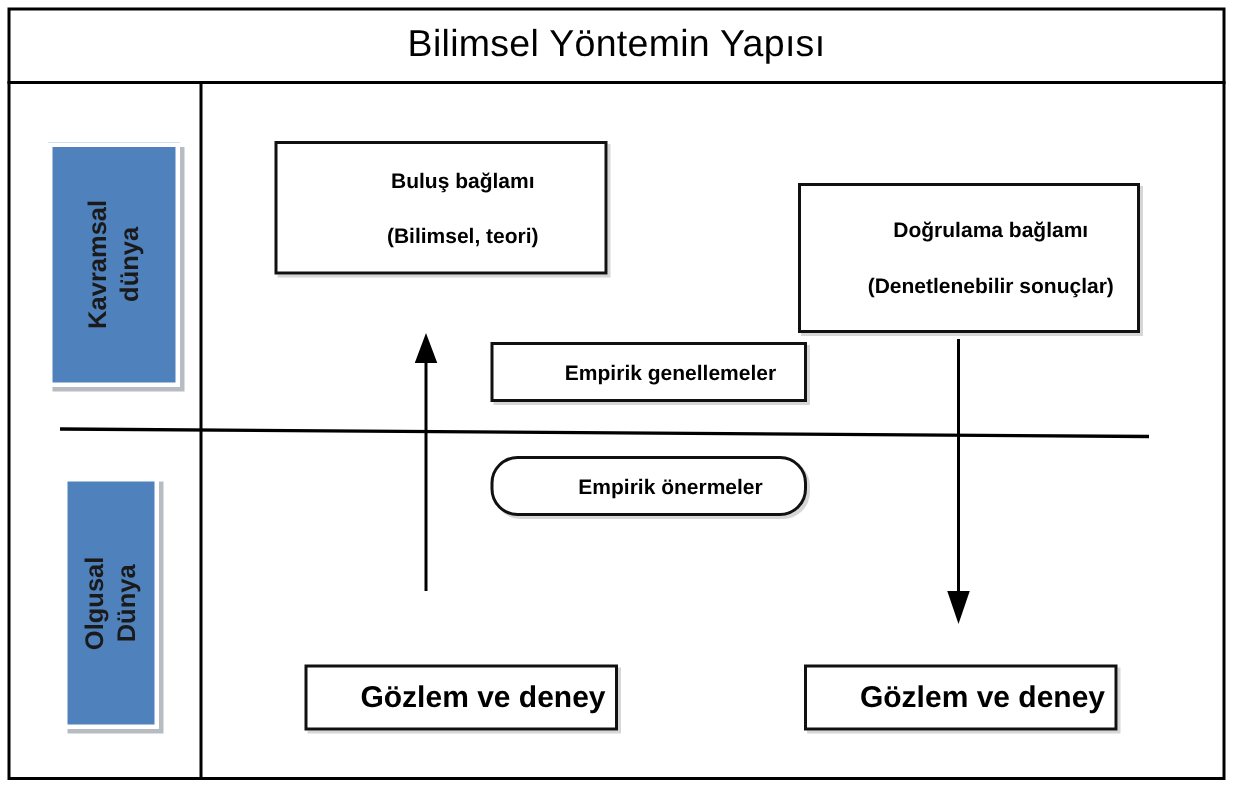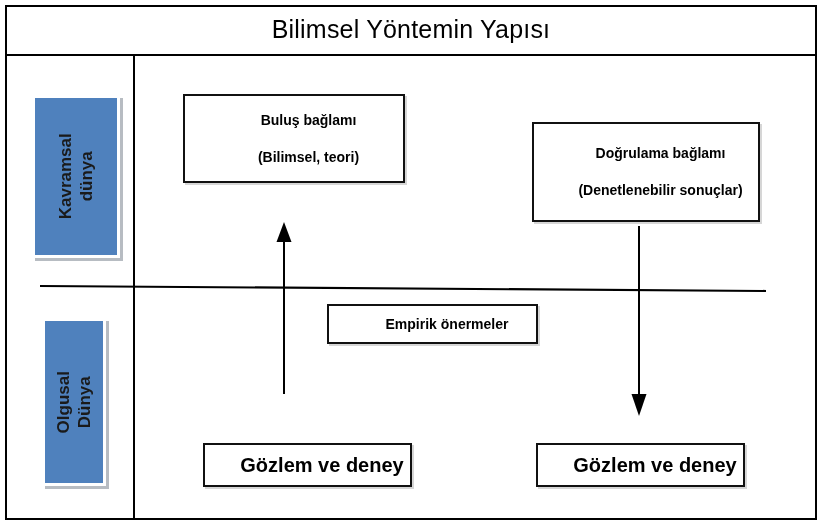--- a/index.html
+++ b/index.html
@@ -119,21 +119,21 @@
   .box .line {
     font-weight: bold;
     font-size: 14px;
     line-height: 1.2;
   }
   .box .line + .line { margin-top: 20px; }
 
   #box-bulus      { left: 183px; top: 94px;  width: 222px; height: 89px; }
   #box-dogrulama  { left: 532px; top: 94px;  width: 228px; height: 100px; margin-top: 28px; }
   #box-genelleme  { left: 327px; top: 228px; width: 211px; height: 40px; }
-  #box-onerme     { left: 327px; top: 304px; width: 211px; height: 40px; }
+  #box-onerme     { left: 327px; top: 304px; width: 211px; height: 40px; border-radius: 18px; }
   #box-gozlem-sol { left: 203px; top: 443px; width: 209px; height: 44px; }
   #box-gozlem-sag { left: 536px; top: 443px; width: 209px; height: 44px; }
 
   #box-gozlem-sol .line,
   #box-gozlem-sag .line { font-size: 20px; }
 
   
   .arrow {
     position: absolute;
     overflow: visible;
@@ -173,20 +173,23 @@
   <div class="box" id="box-bulus">
     <div class="line">Buluş bağlamı</div>
     <div class="line">(Bilimsel, teori)</div>
   </div>
 
   <div class="box" id="box-dogrulama">
     <div class="line">Doğrulama bağlamı</div>
     <div class="line">(Denetlenebilir sonuçlar)</div>
   </div>
 
+  <div class="box" id="box-genelleme">
+    <div class="line">Empirik genellemeler</div>
+  </div>
 
   <div class="box" id="box-onerme">
     <div class="line">Empirik önermeler</div>
   </div>
 
   <div class="box" id="box-gozlem-sol">
     <div class="line">Gözlem ve deney</div>
   </div>
 
   <div class="box" id="box-gozlem-sag">

